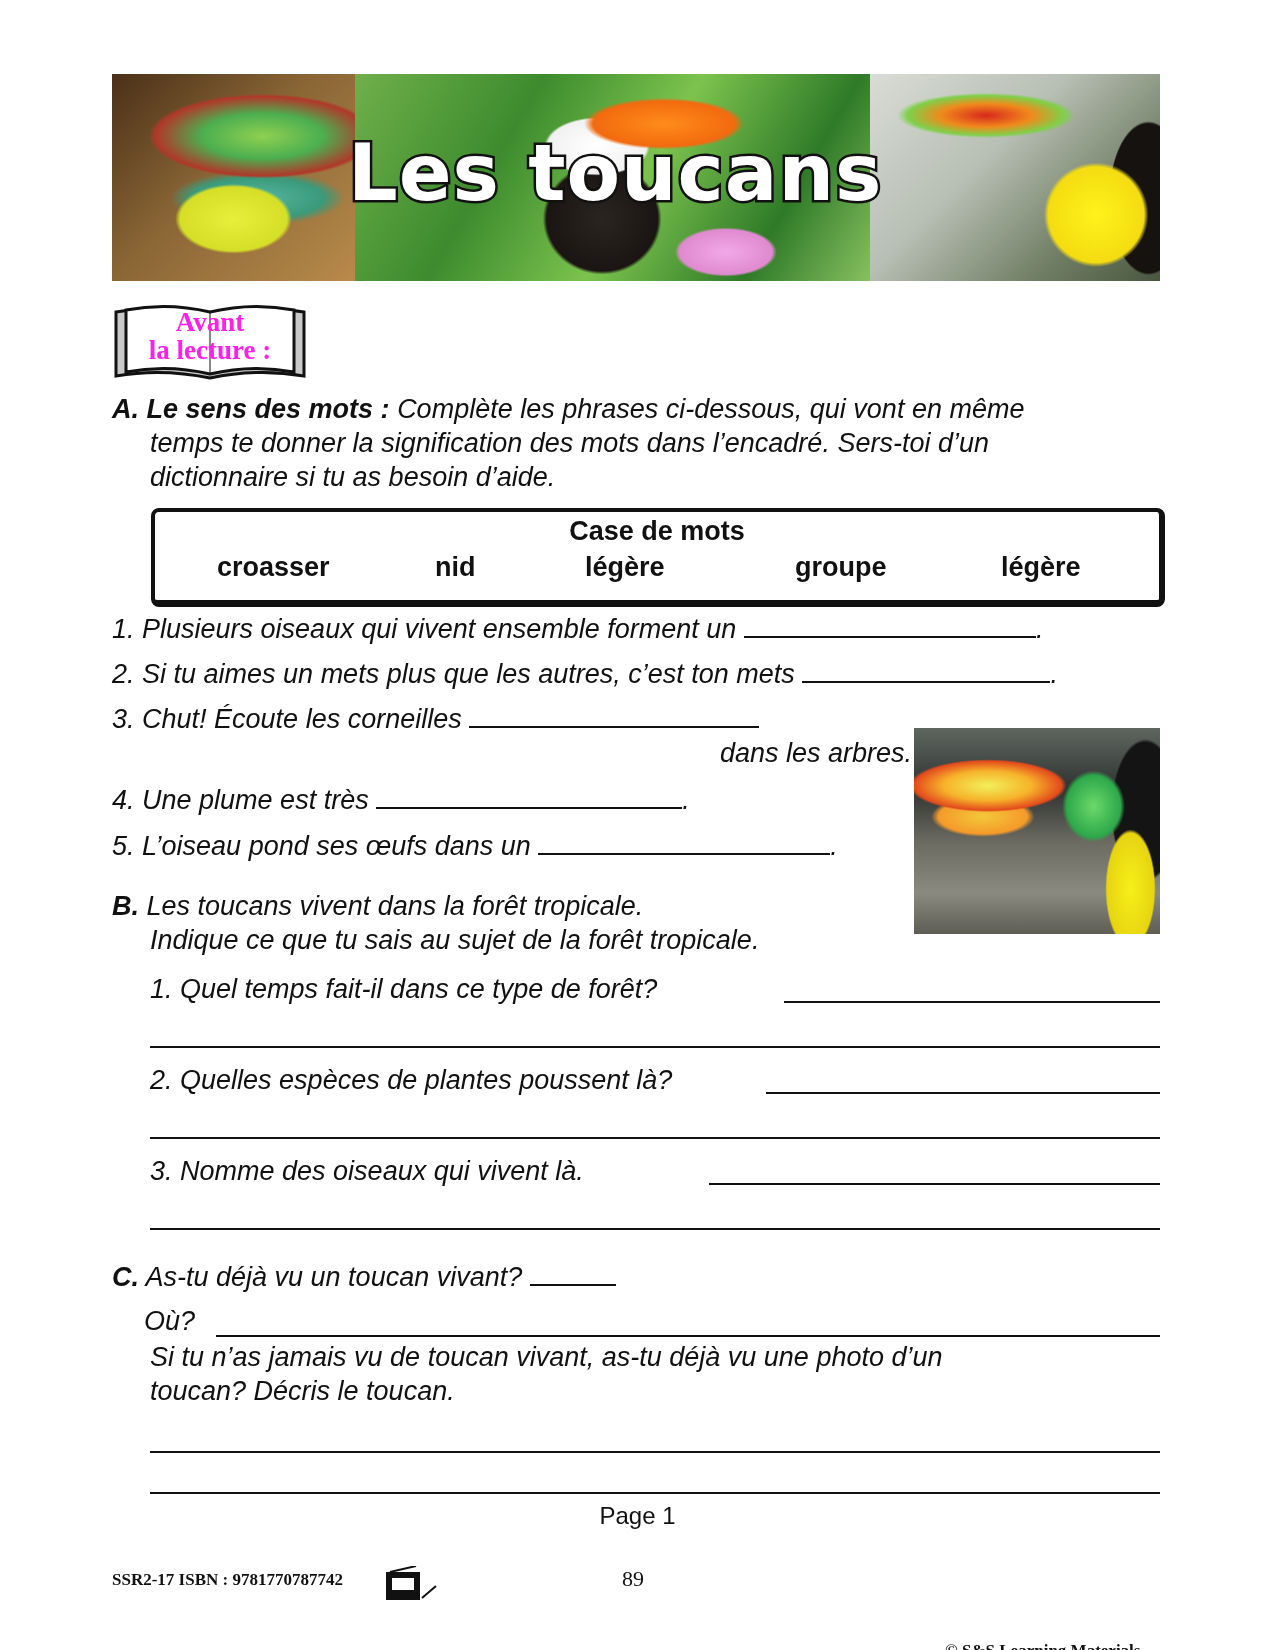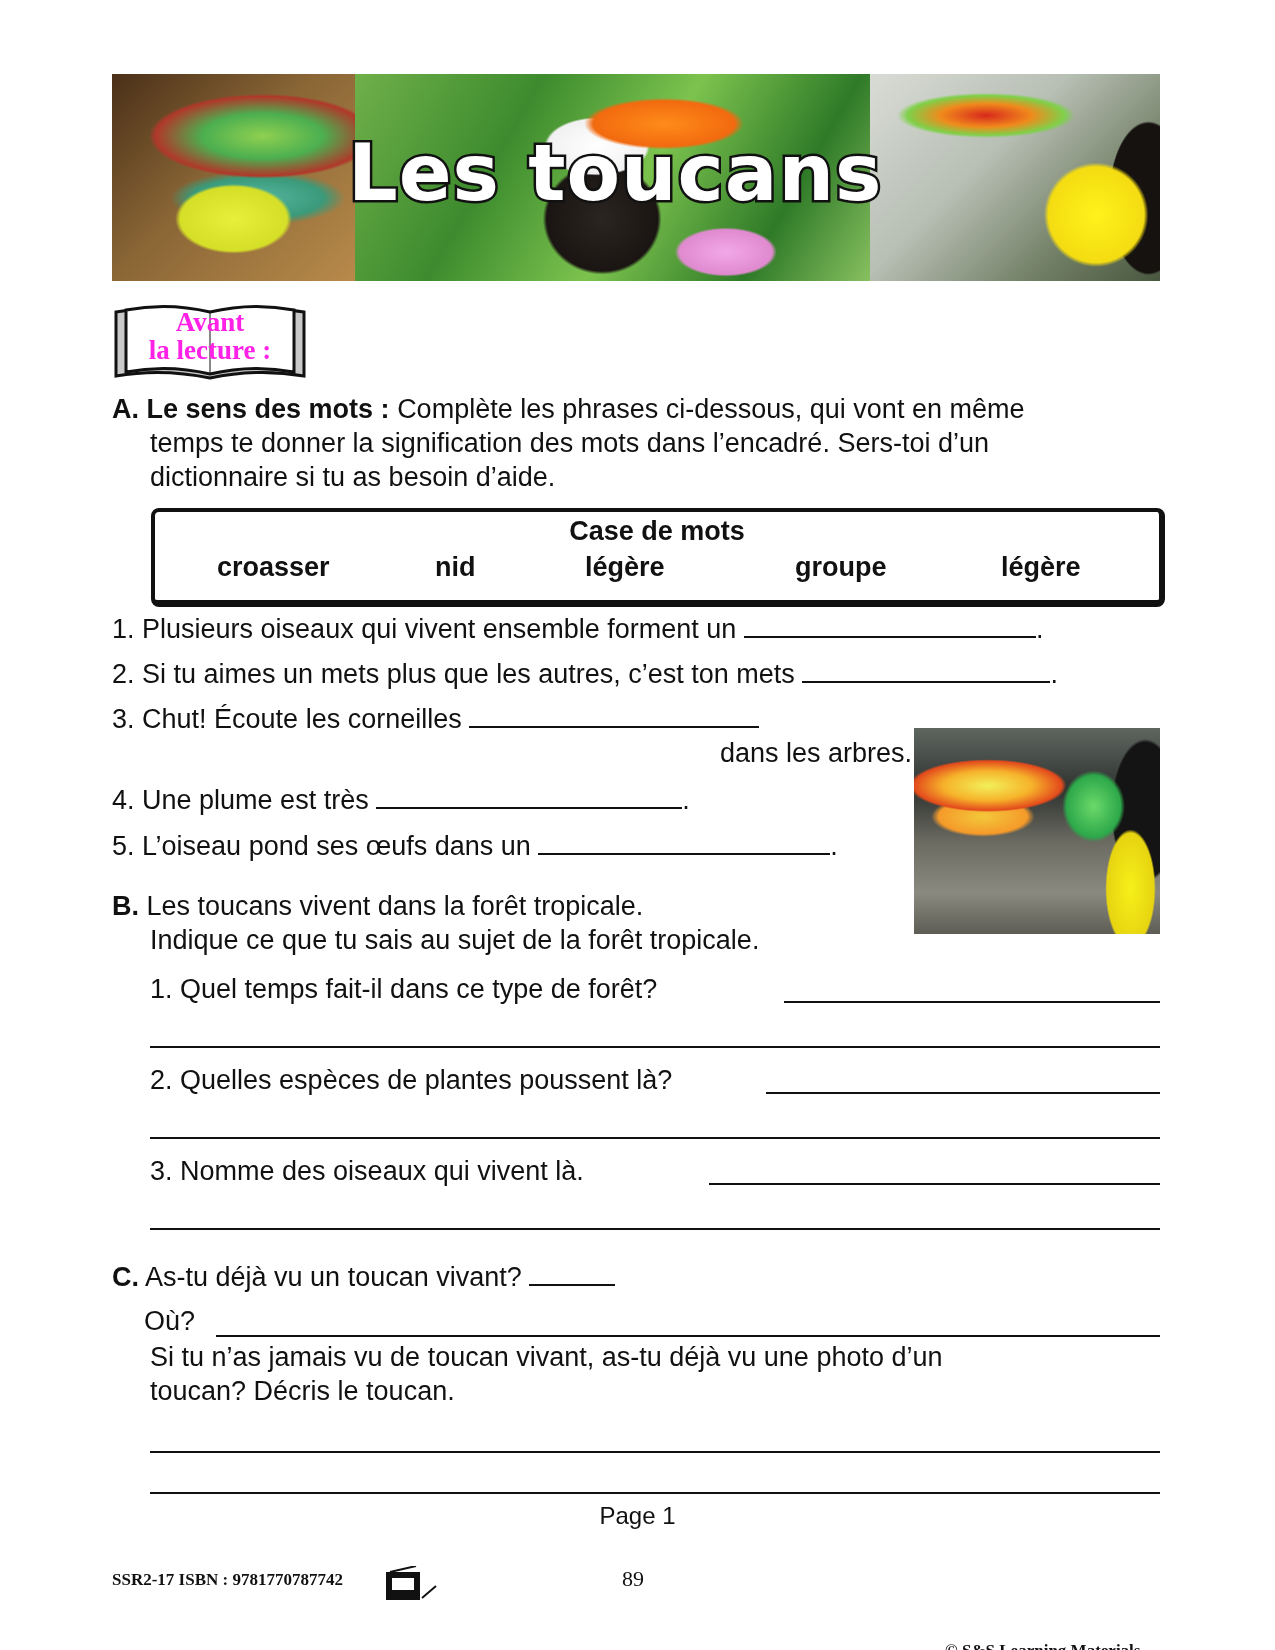--- a/index.html
+++ b/index.html
@@ -29,21 +29,21 @@
   .banner-title { position:absolute; left:348px; top:128px; font-family:"DejaVu Sans", sans-serif;
       font-weight:bold; font-size:78px; letter-spacing:1px; color:#fff;
       -webkit-text-stroke:5px #111; paint-order:stroke fill; }
 
   
   .badge { left:112px; top:302px; width:196px; height:82px; }
   .badge svg { position:absolute; left:0; top:0; }
   .badge-text { position:absolute; left:0; top:6px; width:196px; text-align:center;
       font-family:"Liberation Serif", serif; font-weight:bold; font-size:27px; line-height:28px; color:#ff21e6; }
 
-  .text { font-size:27px; line-height:34px; color:#111; }
+  .text { font-size:27px; line-height:34px; color:#111;font-style:italic; }
   .b { font-weight:bold; }
 
   .secA { left:112px; top:392px; width:1050px; }
   .secA .indent { padding-left:38px; }
 
   .wordbox { left:151px; top:508px; width:1004px; height:88px; border:4px solid #111;
       border-radius:8px; border-bottom-width:7px; border-right-width:6px; }
   .wb-title { position:absolute; left:0; width:100%; top:4px; text-align:center; font-weight:bold; font-size:27px; }
   .wb-word { position:absolute; top:40px; font-weight:bold; font-size:27px; }
 

